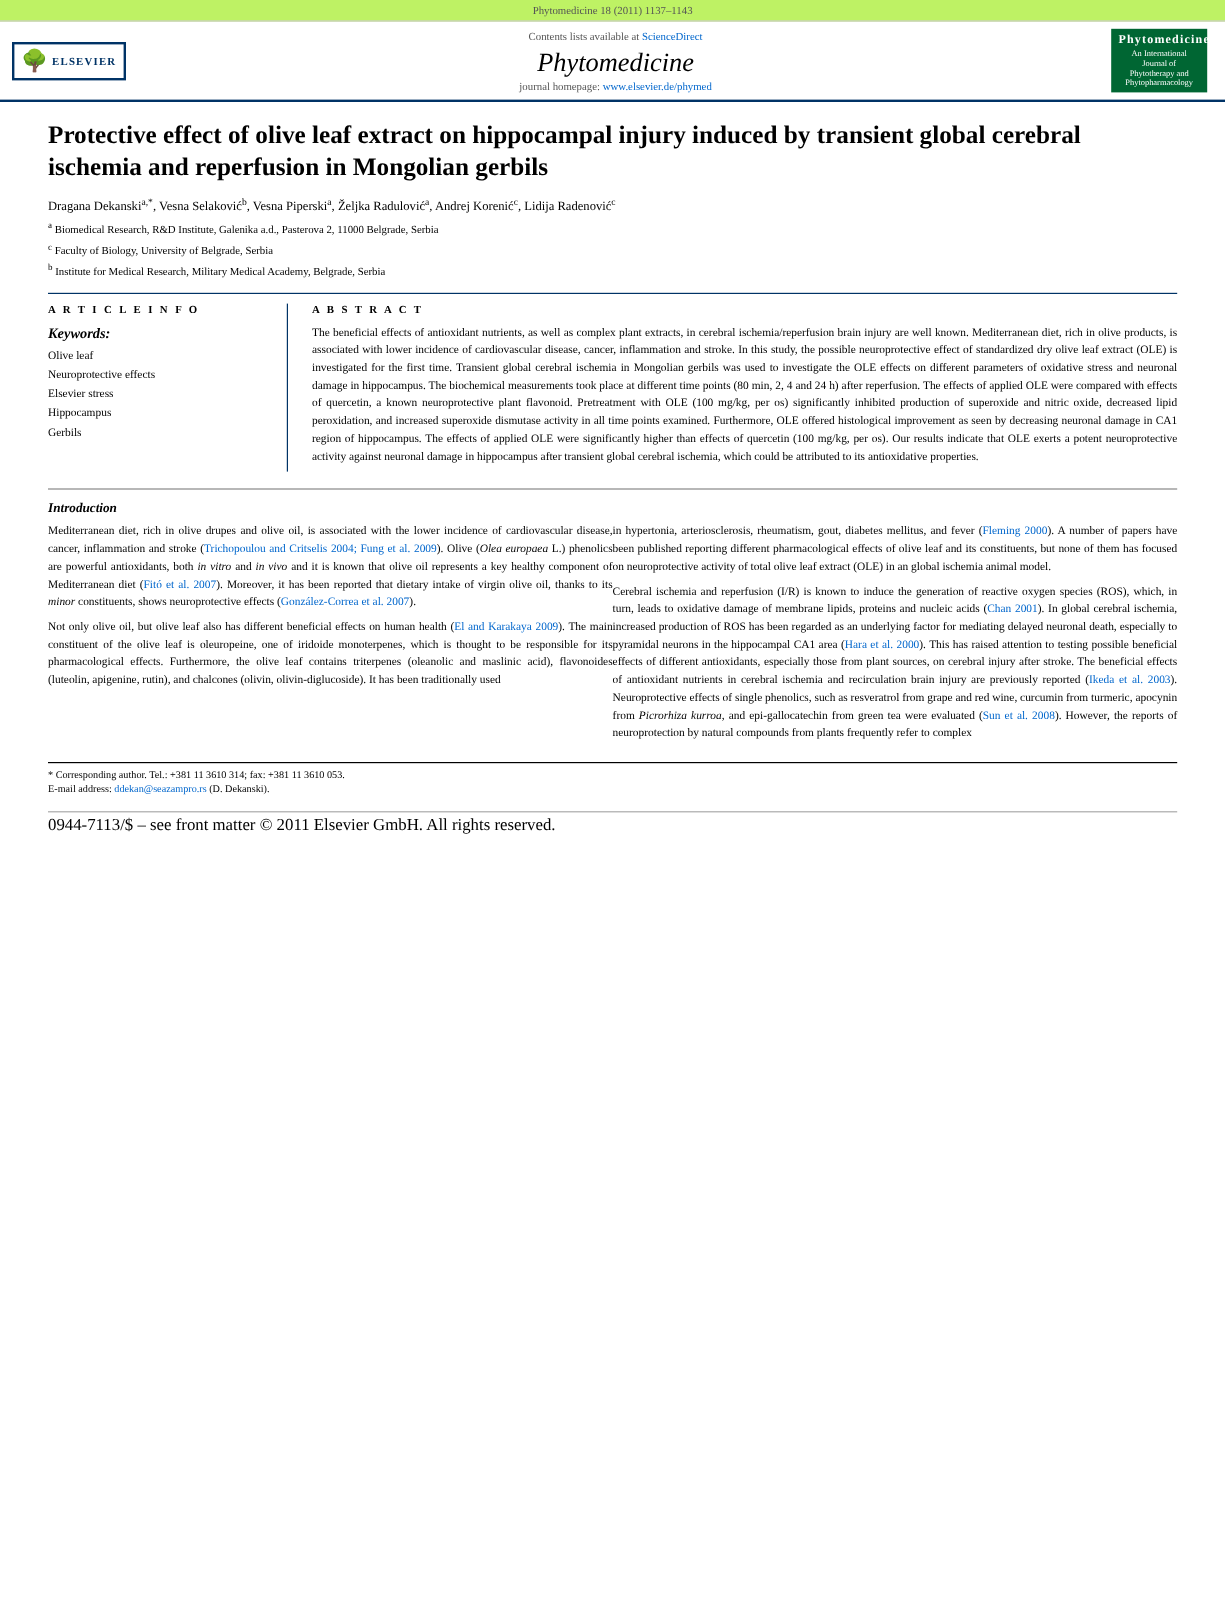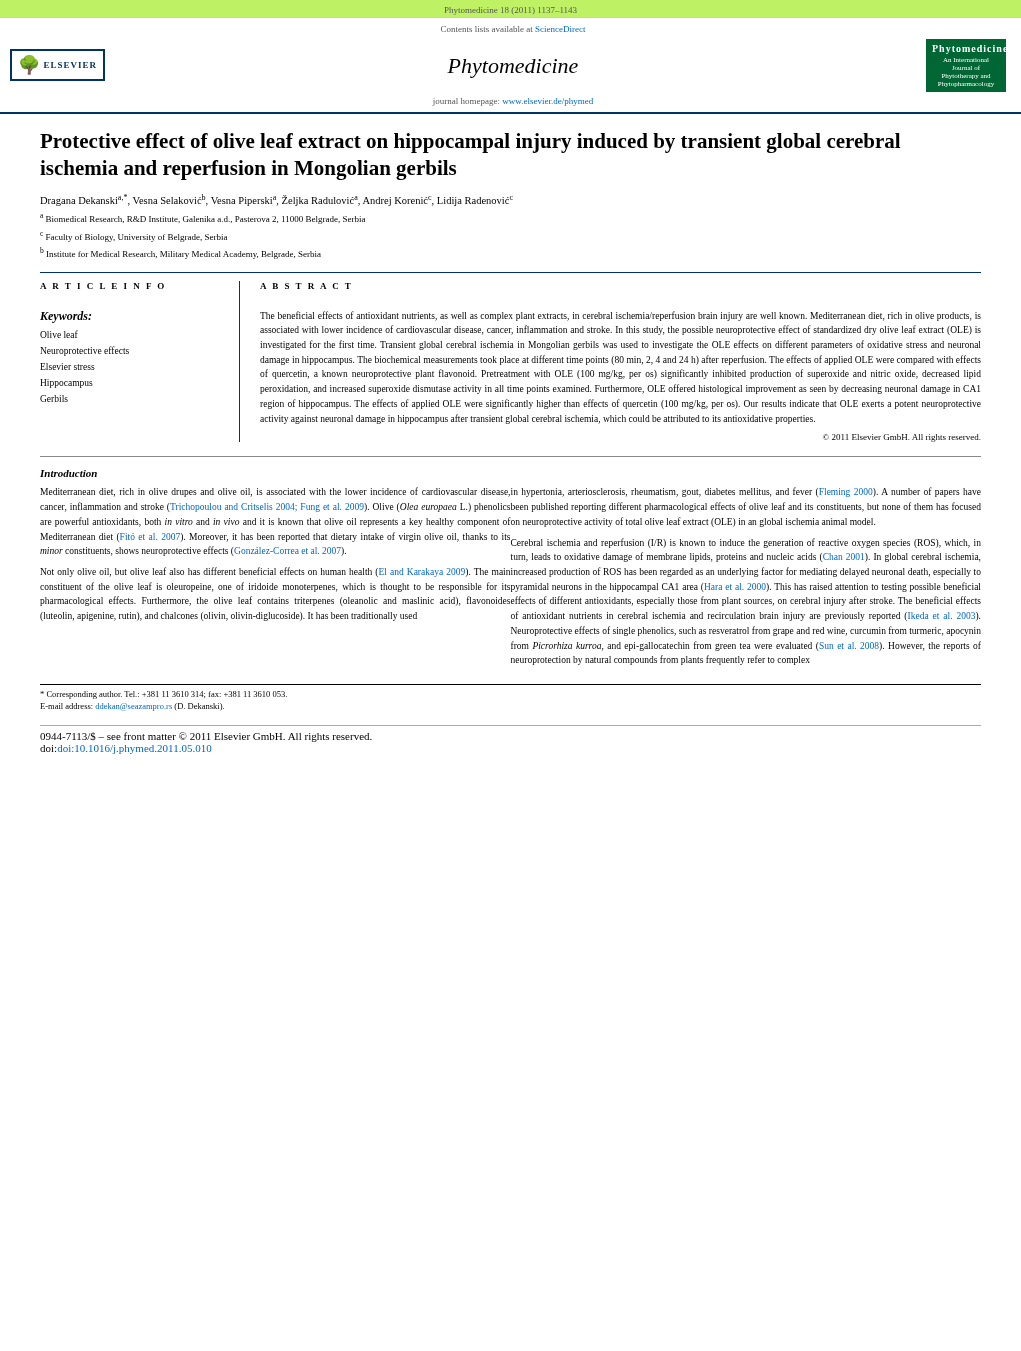--- a/index.html
+++ b/index.html
@@ -55,21 +55,20 @@
     .elsevier-logo .tree-icon {
       font-size: 18px;
       color: #003366;
     }
     .journal-header .center-info {
       flex: 1;
       text-align: center;
       display: flex;
       flex-direction: column;
       justify-content: center;
-      gap: 15px;
     }
     .center-info .sciencedirect-line {
       font-size: 9px;
       color: #555;
       margin-bottom: 2px;
     }
     .center-info .sciencedirect-link {
       color: #0066cc;
     }
     .center-info .journal-title-main {
@@ -154,21 +153,21 @@
     .col-right {
       flex: 1;
     }
 
     
     .section-header {
       font-size: 9px;
       font-weight: bold;
       letter-spacing: 2px;
       color: #000;
-      margin-bottom: 18px;
+      margin-bottom: 8px;
       text-transform: uppercase;
     }
     .keywords-label {
       font-size: 12px;
       font-style: italic;
       font-weight: bold;
       margin-bottom: 3px;
       color: #000;
     }
     .keyword-item {
@@ -228,21 +227,21 @@
       border-top: 1px solid #000;
       margin-top: 10px;
       padding-top: 4px;
       font-size: 8.5px;
       color: #000;
     }
     .footnote-item { margin-bottom: 2px; }
 
     
     .bottom-footer {
-      font-size: 11px;
+      font-size: 14px;
       color: #000;
       margin-top: 14px;
       border-top: 1px solid #aaa;
       padding-top: 4px;
     }
   </style>
 </head>
 <body>
 
 <div class="top-bar">
@@ -308,21 +307,20 @@
         <div class="keyword-item">Hippocampus</div>
         <div class="keyword-item">Gerbils</div>
       </div>
     </div>
 
     <div class="col-right">
       <div class="section-header">A B S T R A C T</div>
       <div class="abstract-text">
         <p>The beneficial effects of antioxidant nutrients, as well as complex plant extracts, in cerebral ischemia/reperfusion brain injury are well known. Mediterranean diet, rich in olive products, is associated with lower incidence of cardiovascular disease, cancer, inflammation and stroke. In this study, the possible neuroprotective effect of standardized dry olive leaf extract (OLE) is investigated for the first time. Transient global cerebral ischemia in Mongolian gerbils was used to investigate the OLE effects on different parameters of oxidative stress and neuronal damage in hippocampus. The biochemical measurements took place at different time points (80 min, 2, 4 and 24 h) after reperfusion. The effects of applied OLE were compared with effects of quercetin, a known neuroprotective plant flavonoid. Pretreatment with OLE (100 mg/kg, per os) significantly inhibited production of superoxide and nitric oxide, decreased lipid peroxidation, and increased superoxide dismutase activity in all time points examined. Furthermore, OLE offered histological improvement as seen by decreasing neuronal damage in CA1 region of hippocampus. The effects of applied OLE were significantly higher than effects of quercetin (100 mg/kg, per os). Our results indicate that OLE exerts a potent neuroprotective activity against neuronal damage in hippocampus after transient global cerebral ischemia, which could be attributed to its antioxidative properties.</p>
       </div>
-      <div class="copyright-line">© 2011 Elsevier GmbH. All rights reserved.</div>
     </div>
   </div>
 
   <hr class="divider">
 
   <div class="section-title">Introduction</div>
 
   <div class="body-two-col">
 
     <div class="body-col">
@@ -344,16 +342,15 @@
     </div>
   </div>
 
   <div class="footnote-area">
     <div class="footnote-item">* Corresponding author. Tel.: +381 11 3610 314; fax: +381 11 3610 053.</div>
     <div class="footnote-item">E-mail address: <span class="ref-link">ddekan@seazampro.rs</span> (D. Dekanski).</div>
   </div>
 
   <div class="bottom-footer">
     <div>0944-7113/$ – see front matter © 2011 Elsevier GmbH. All rights reserved.</div>
-    <div>doi:<span class="ref-link">doi:10.1016/j.phymed.2011.05.010</span></div>
   </div>
 
 </div>
 
 </body></html>

